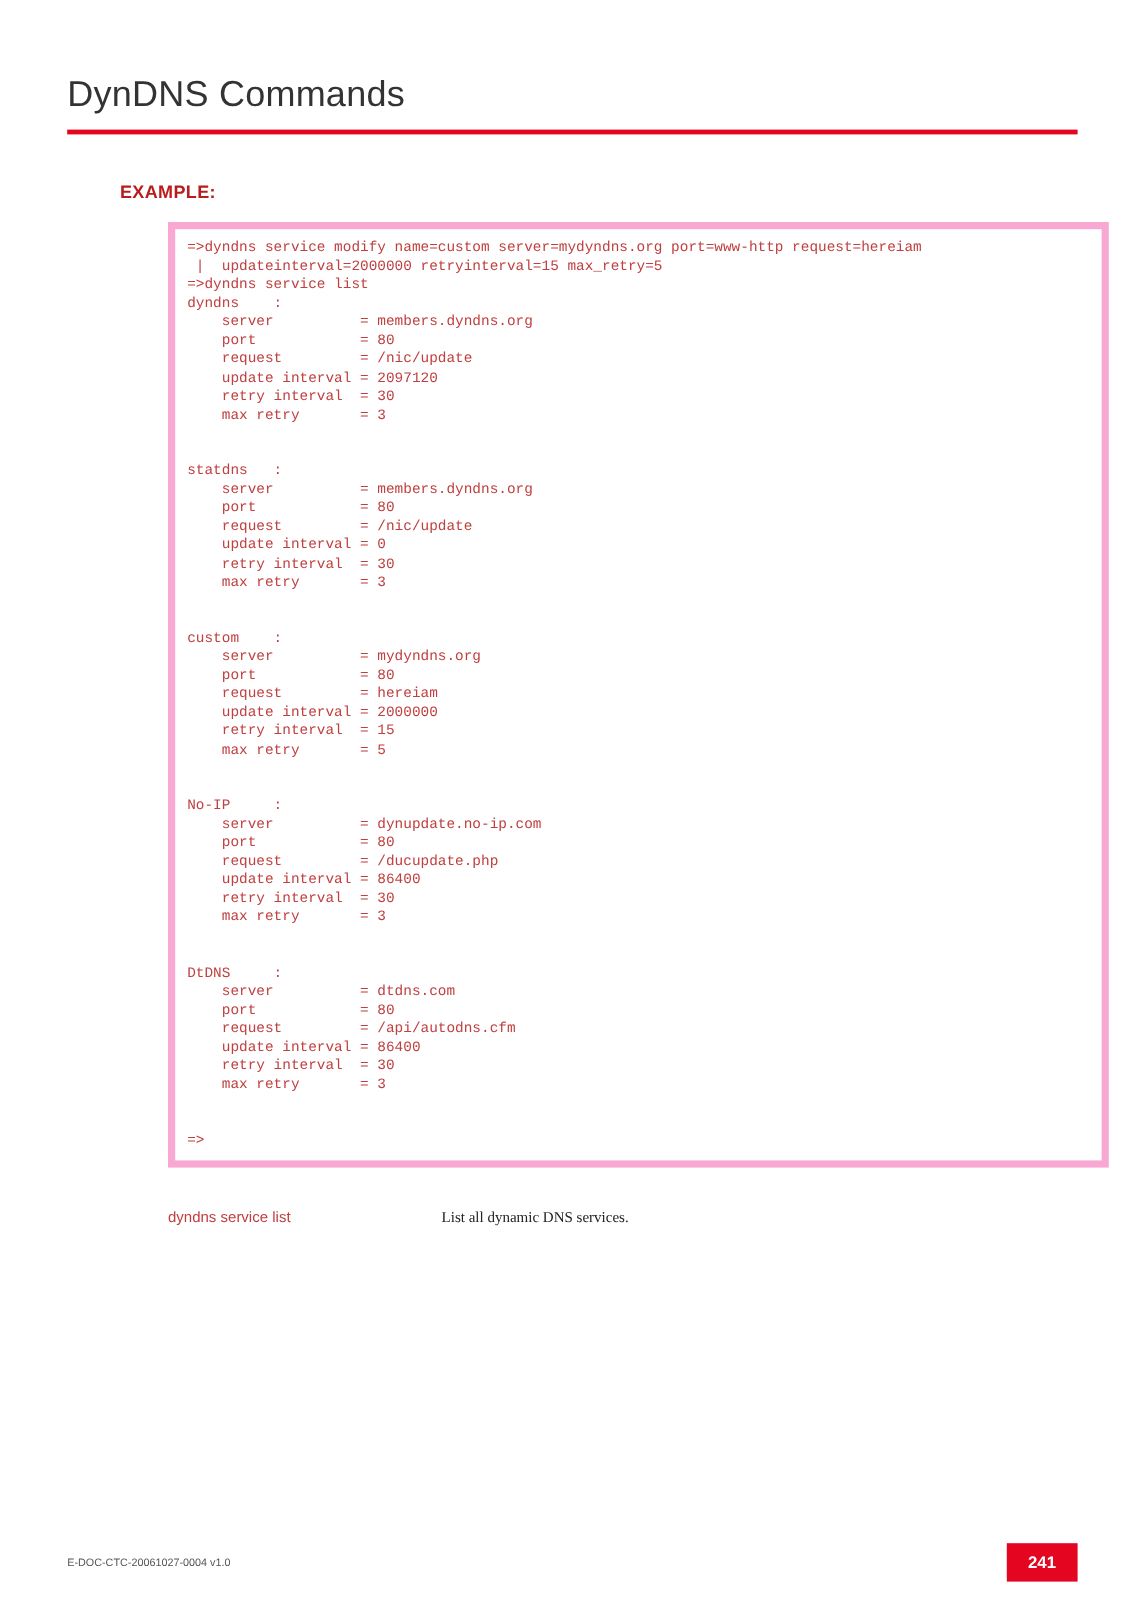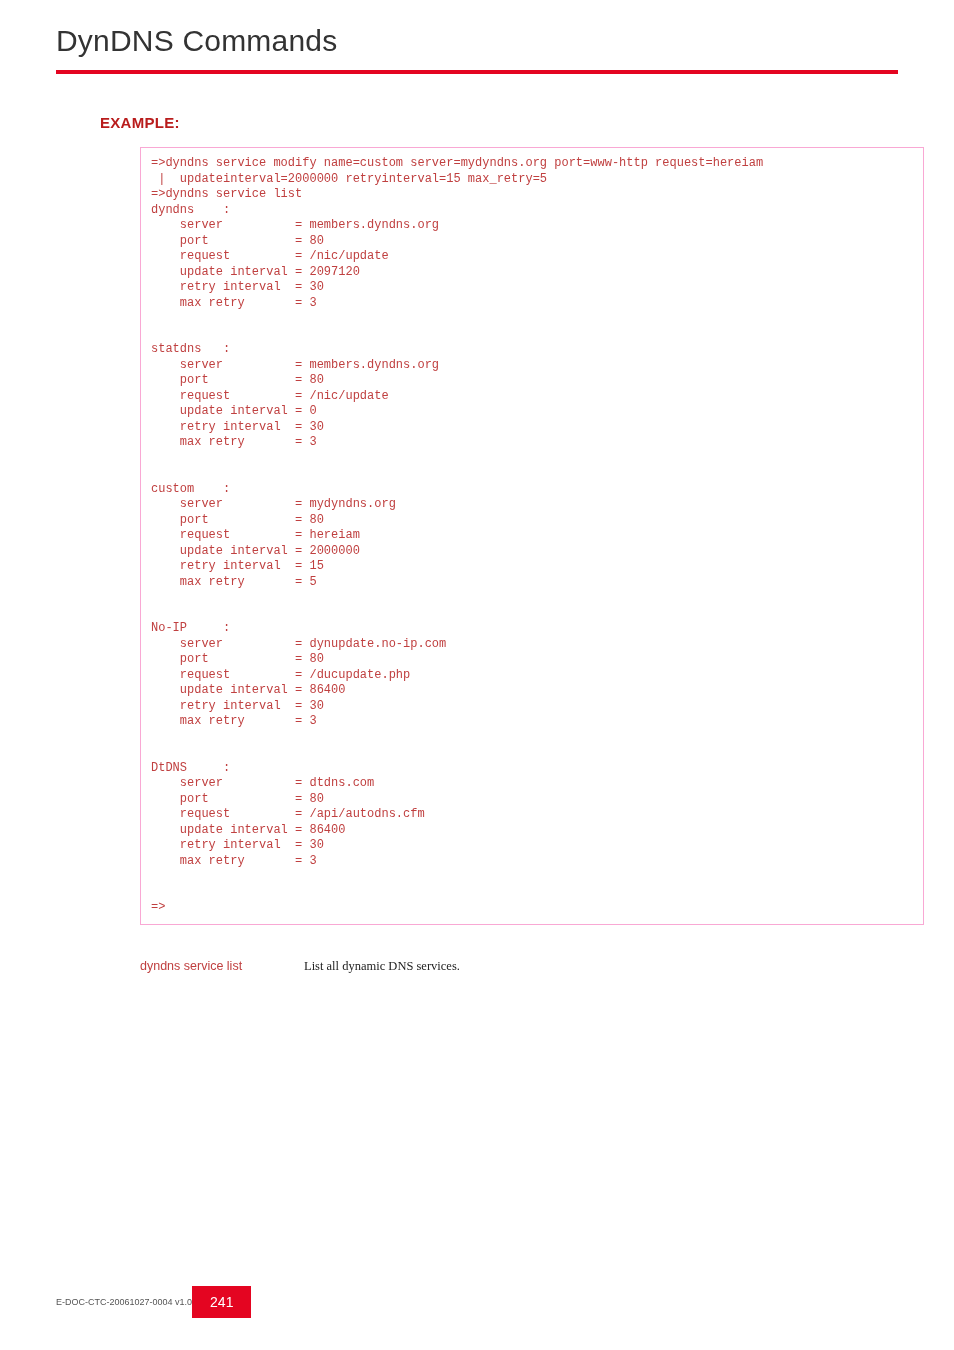--- a/index.html
+++ b/index.html
@@ -1,29 +1,29 @@
 <!DOCTYPE html>
 <html><head>
 <meta charset="utf-8">
 <style>
   * { box-sizing: border-box; margin: 0; padding: 0; }
   html, body { width: 954px; height: 1350px; background: #ffffff; font-family: Arial, Helvetica, sans-serif; }
-  .page { width: 954px; height: 1350px; position: relative; padding: 24px 56px 0 56px; border-radius: 10px; }
+  .page { width: 954px; height: 1350px; position: relative; padding: 62px 56px 0 56px; border-radius: 10px; }
   .page-title { font-size: 30px; font-weight: 400; color: #333; letter-spacing: 0.2px; margin-bottom: 12px; }
   .rule { height: 4px; background: #e40521; width: 100%; margin-bottom: 40px; }
   .section-heading { font-size: 15px; font-weight: 700; color: #b91c1c; letter-spacing: 0.3px; margin-left: 44px; margin-bottom: 16px; }
-  .code-box { margin-left: 84px; width: 784px; border: 1px solid #f9a8d4; padding: 8px 10px; background: #ffffff; }
+  .code-box { margin-left: 84px; width: 784px; border: 6px solid #f9a8d4; padding: 8px 10px; background: #ffffff; }
   .code-box pre { font-family: "Courier New", Courier, monospace; font-size: 12px; line-height: 15.5px; color: #c04040; white-space: pre; }
   .related-block { margin-top: 34px; }
-  .related-row { margin-left: 84px; display: flex; gap: 24px; font-size: 12.5px; margin-top: 12px; }
+  .related-row { margin-left: 84px; display: flex; gap: 88px; font-size: 12.5px; margin-top: 12px; }
   .related-name { color: #c04040; width: 140px; }
   .related-desc { color: #222; font-family: Liberation Serif, serif; }
-  .footer { position: absolute; bottom: 32px; left: 56px; right: 56px; display: flex; align-items: center; }
+  .footer { position: absolute; bottom: 32px; left: 56px; right: 56px; display: flex; justify-content: space-between; align-items: center; }
   .footer-doc { font-size: 9px; color: #555; }
-  .page-badge { background: #e40521; color: #fff; font-size: 14px; font-weight: 400; padding: 8px 18px; }
+  .page-badge { background: #e40521; color: #fff; font-size: 14px; font-weight: 700; padding: 8px 18px; }
 </style>
 </head>
 <body>
 <div class="page">
 
   <h1 class="page-title">DynDNS Commands</h1>
   <div class="rule"></div>
 
   <div class="section-heading">EXAMPLE:</div>
 

